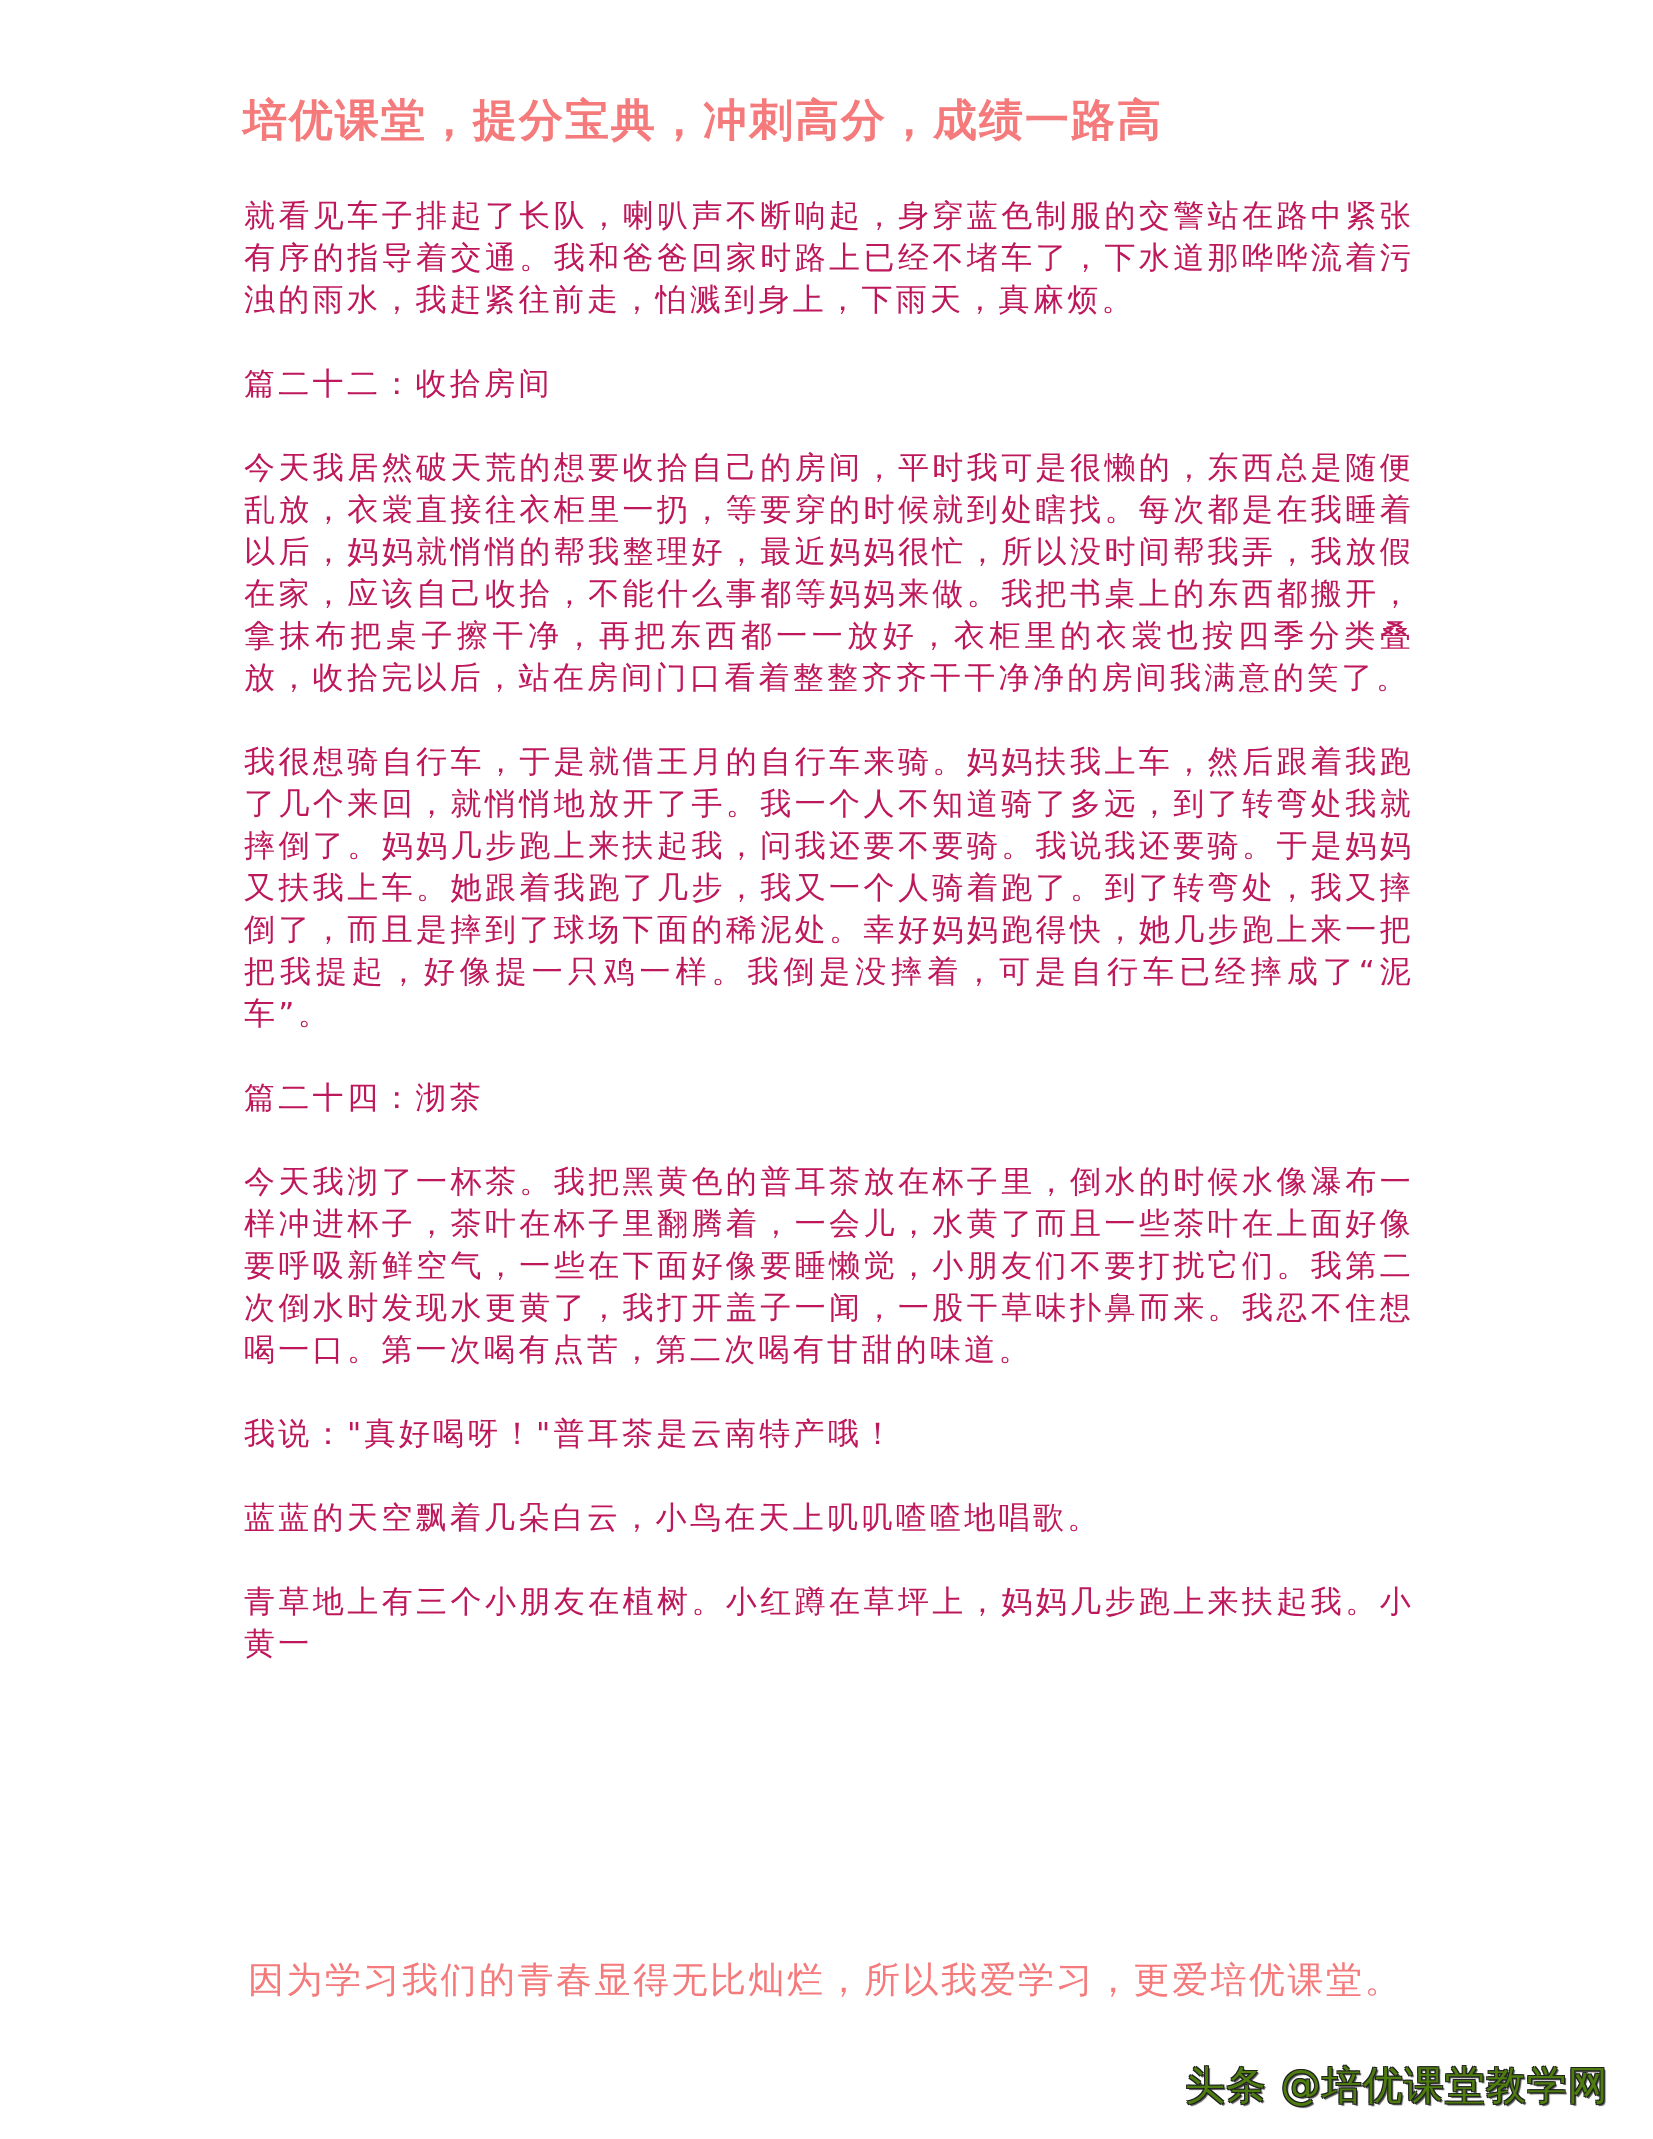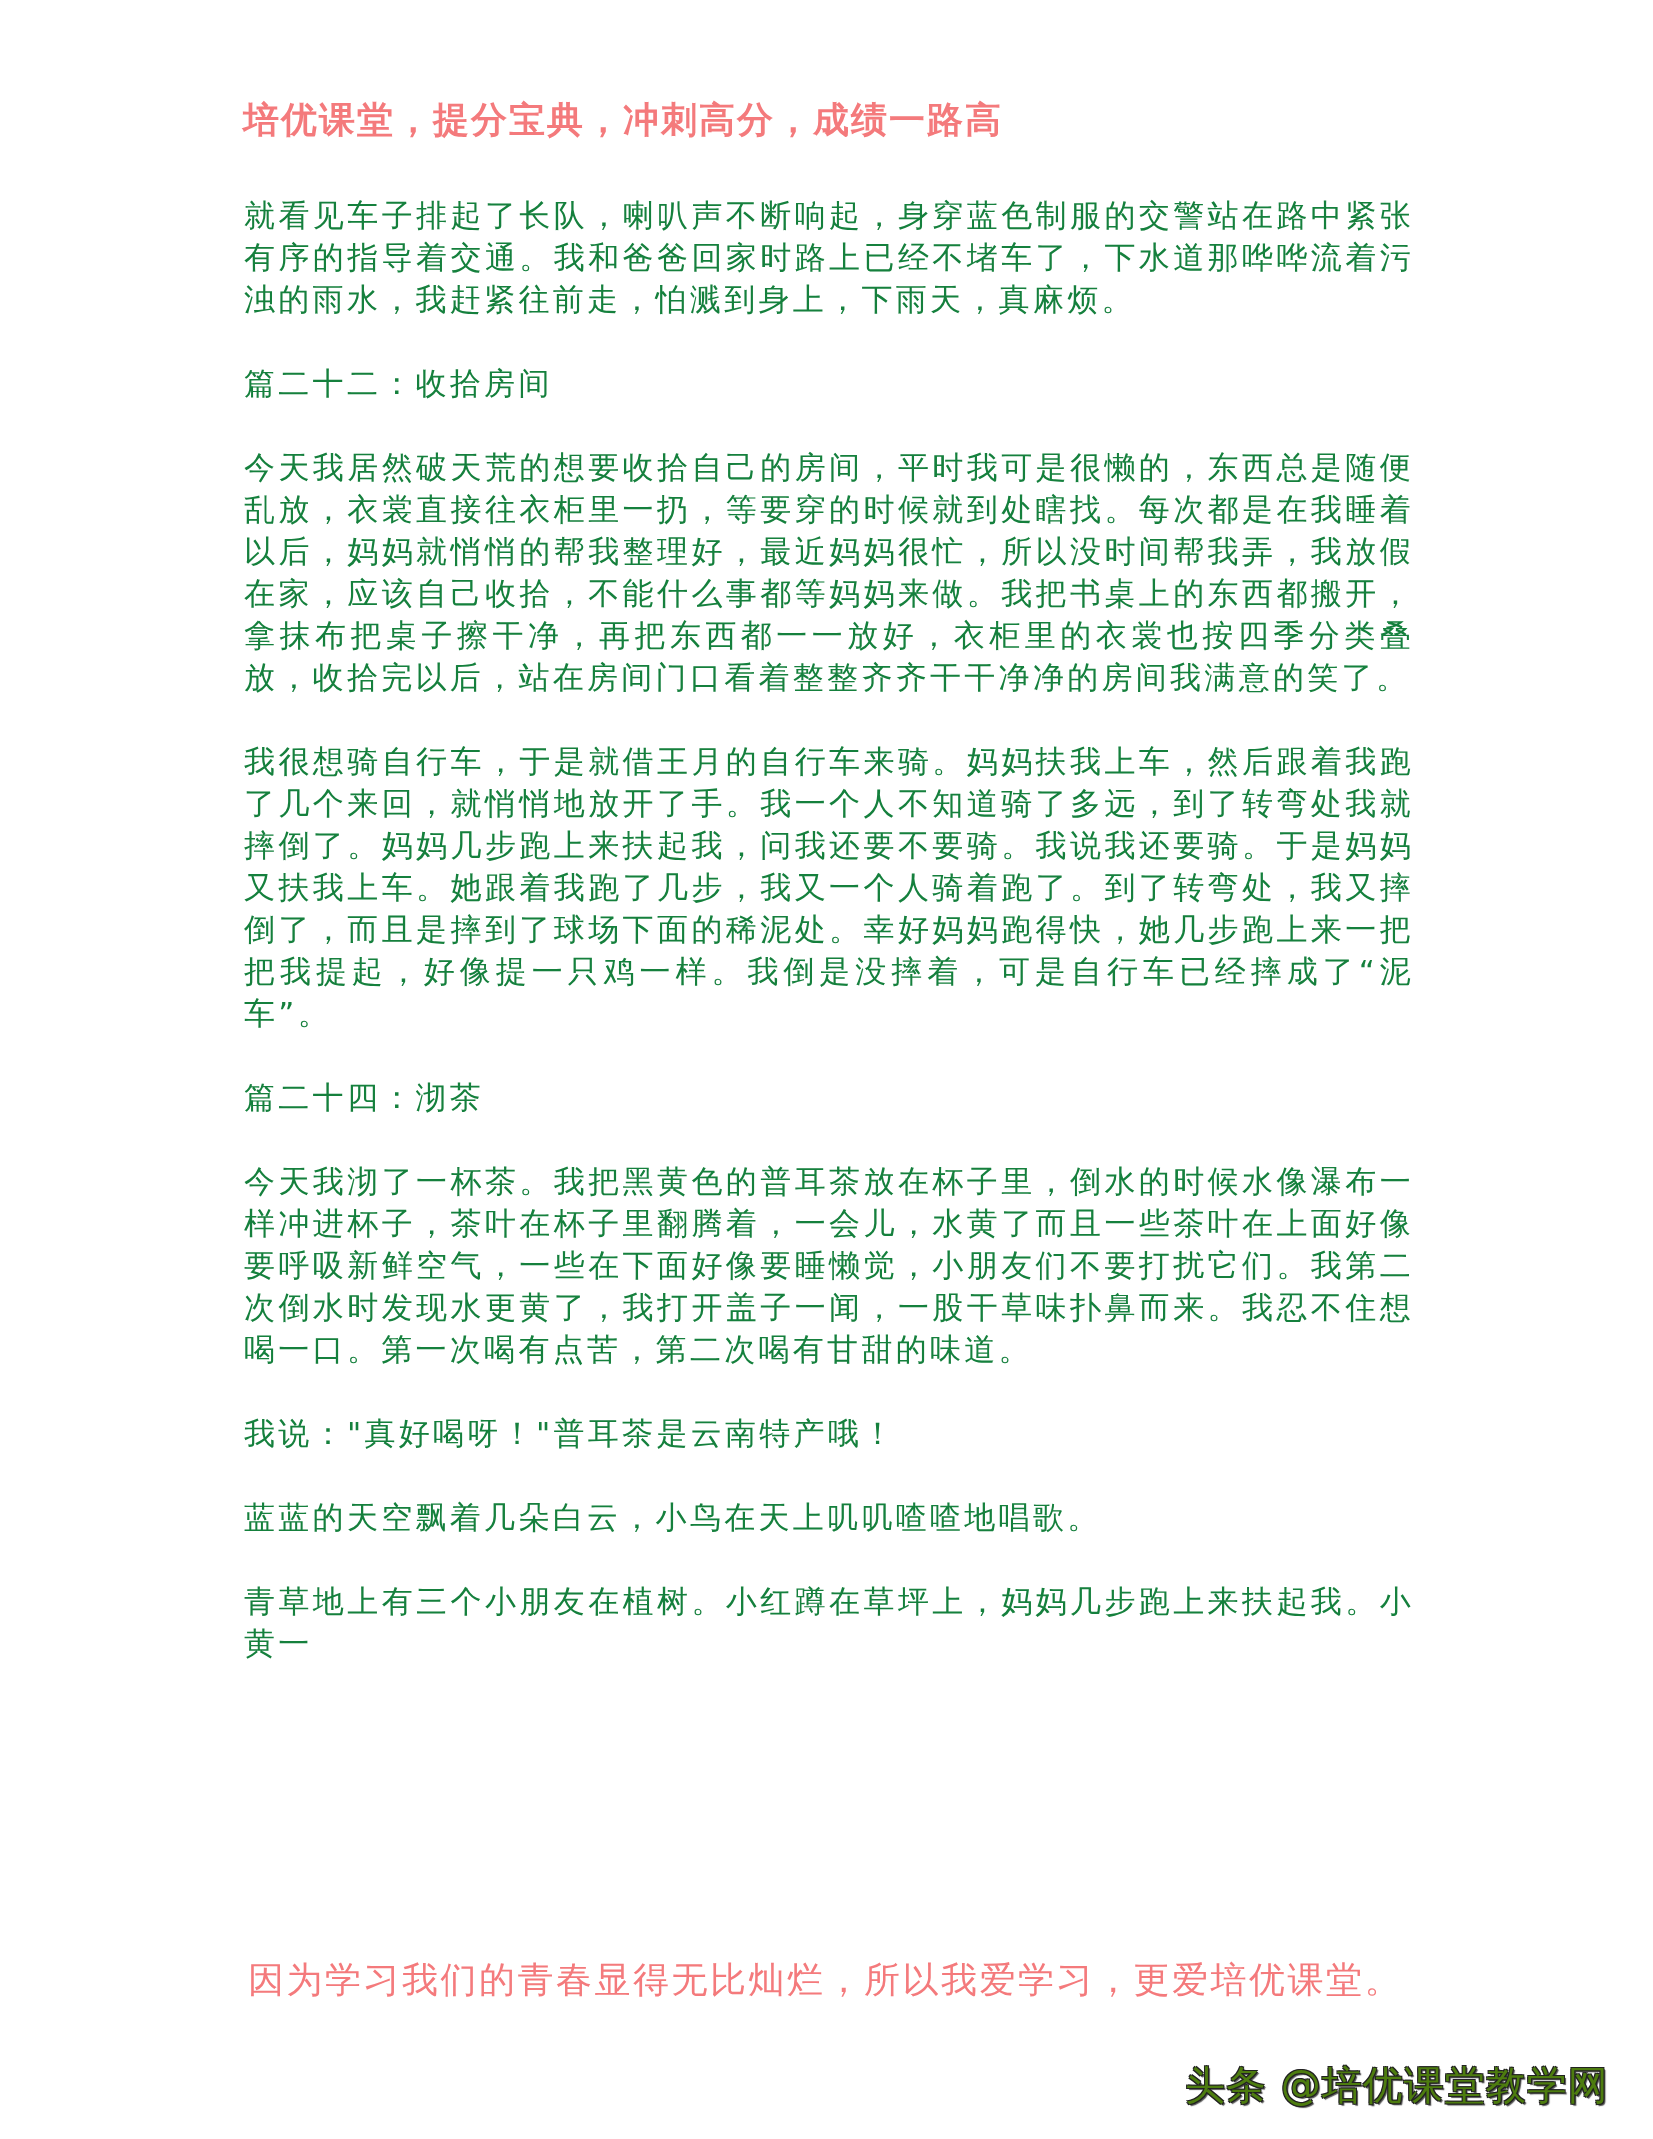--- a/index.html
+++ b/index.html
@@ -1,21 +1,21 @@
 <!DOCTYPE html>
 <html><head>
 <meta charset="utf-8">
 <style>
   html, body { margin: 0; padding: 0; background: #ffffff; }
   body { width: 1653px; height: 2139px; position: relative; overflow: hidden;
          font-family: "DejaVu Sans", "Liberation Sans", sans-serif; }
-  .title { position: absolute; left: 243px; top: 96px; font-size: 36px; line-height: 48px;
+  .title { position: absolute; left: 243px; top: 96px; font-size: 44px; line-height: 48px;
            font-weight: bold; color: #f47a7c; letter-spacing: 2px; white-space: nowrap; }
   .content { position: absolute; left: 244px; top: 194px; width: 1170px; }
-  .block { font-size: 31px; line-height: 42px; color: #15803d; margin: 0 0 42px 0;
+  .block { font-size: 31px; line-height: 42px; color: #be185d; margin: 0 0 42px 0;
            letter-spacing: 3.3px; text-align: justify; text-align-last: left; word-break: break-all; }
   .block:last-child { margin-bottom: 0; }
   .heading { margin-bottom: 42px; }
   .footer-slogan { position: absolute; left: 248px; top: 1956px; font-size: 36px; line-height: 48px;
                    font-weight: normal; color: #f47a7c; letter-spacing: 2.5px; white-space: nowrap; }
   .watermark { position: absolute; left: 1185px; top: 2060px; font-size: 40px; line-height: 50px;
                color: #4d7c0f; white-space: nowrap; letter-spacing: 1px;
                text-shadow: -1px -1px 0 #222, 1px -1px 0 #222, -1px 1px 0 #222, 1px 1px 0 #222, 2px 2px 1px #555; }
 </style>
 </head>

